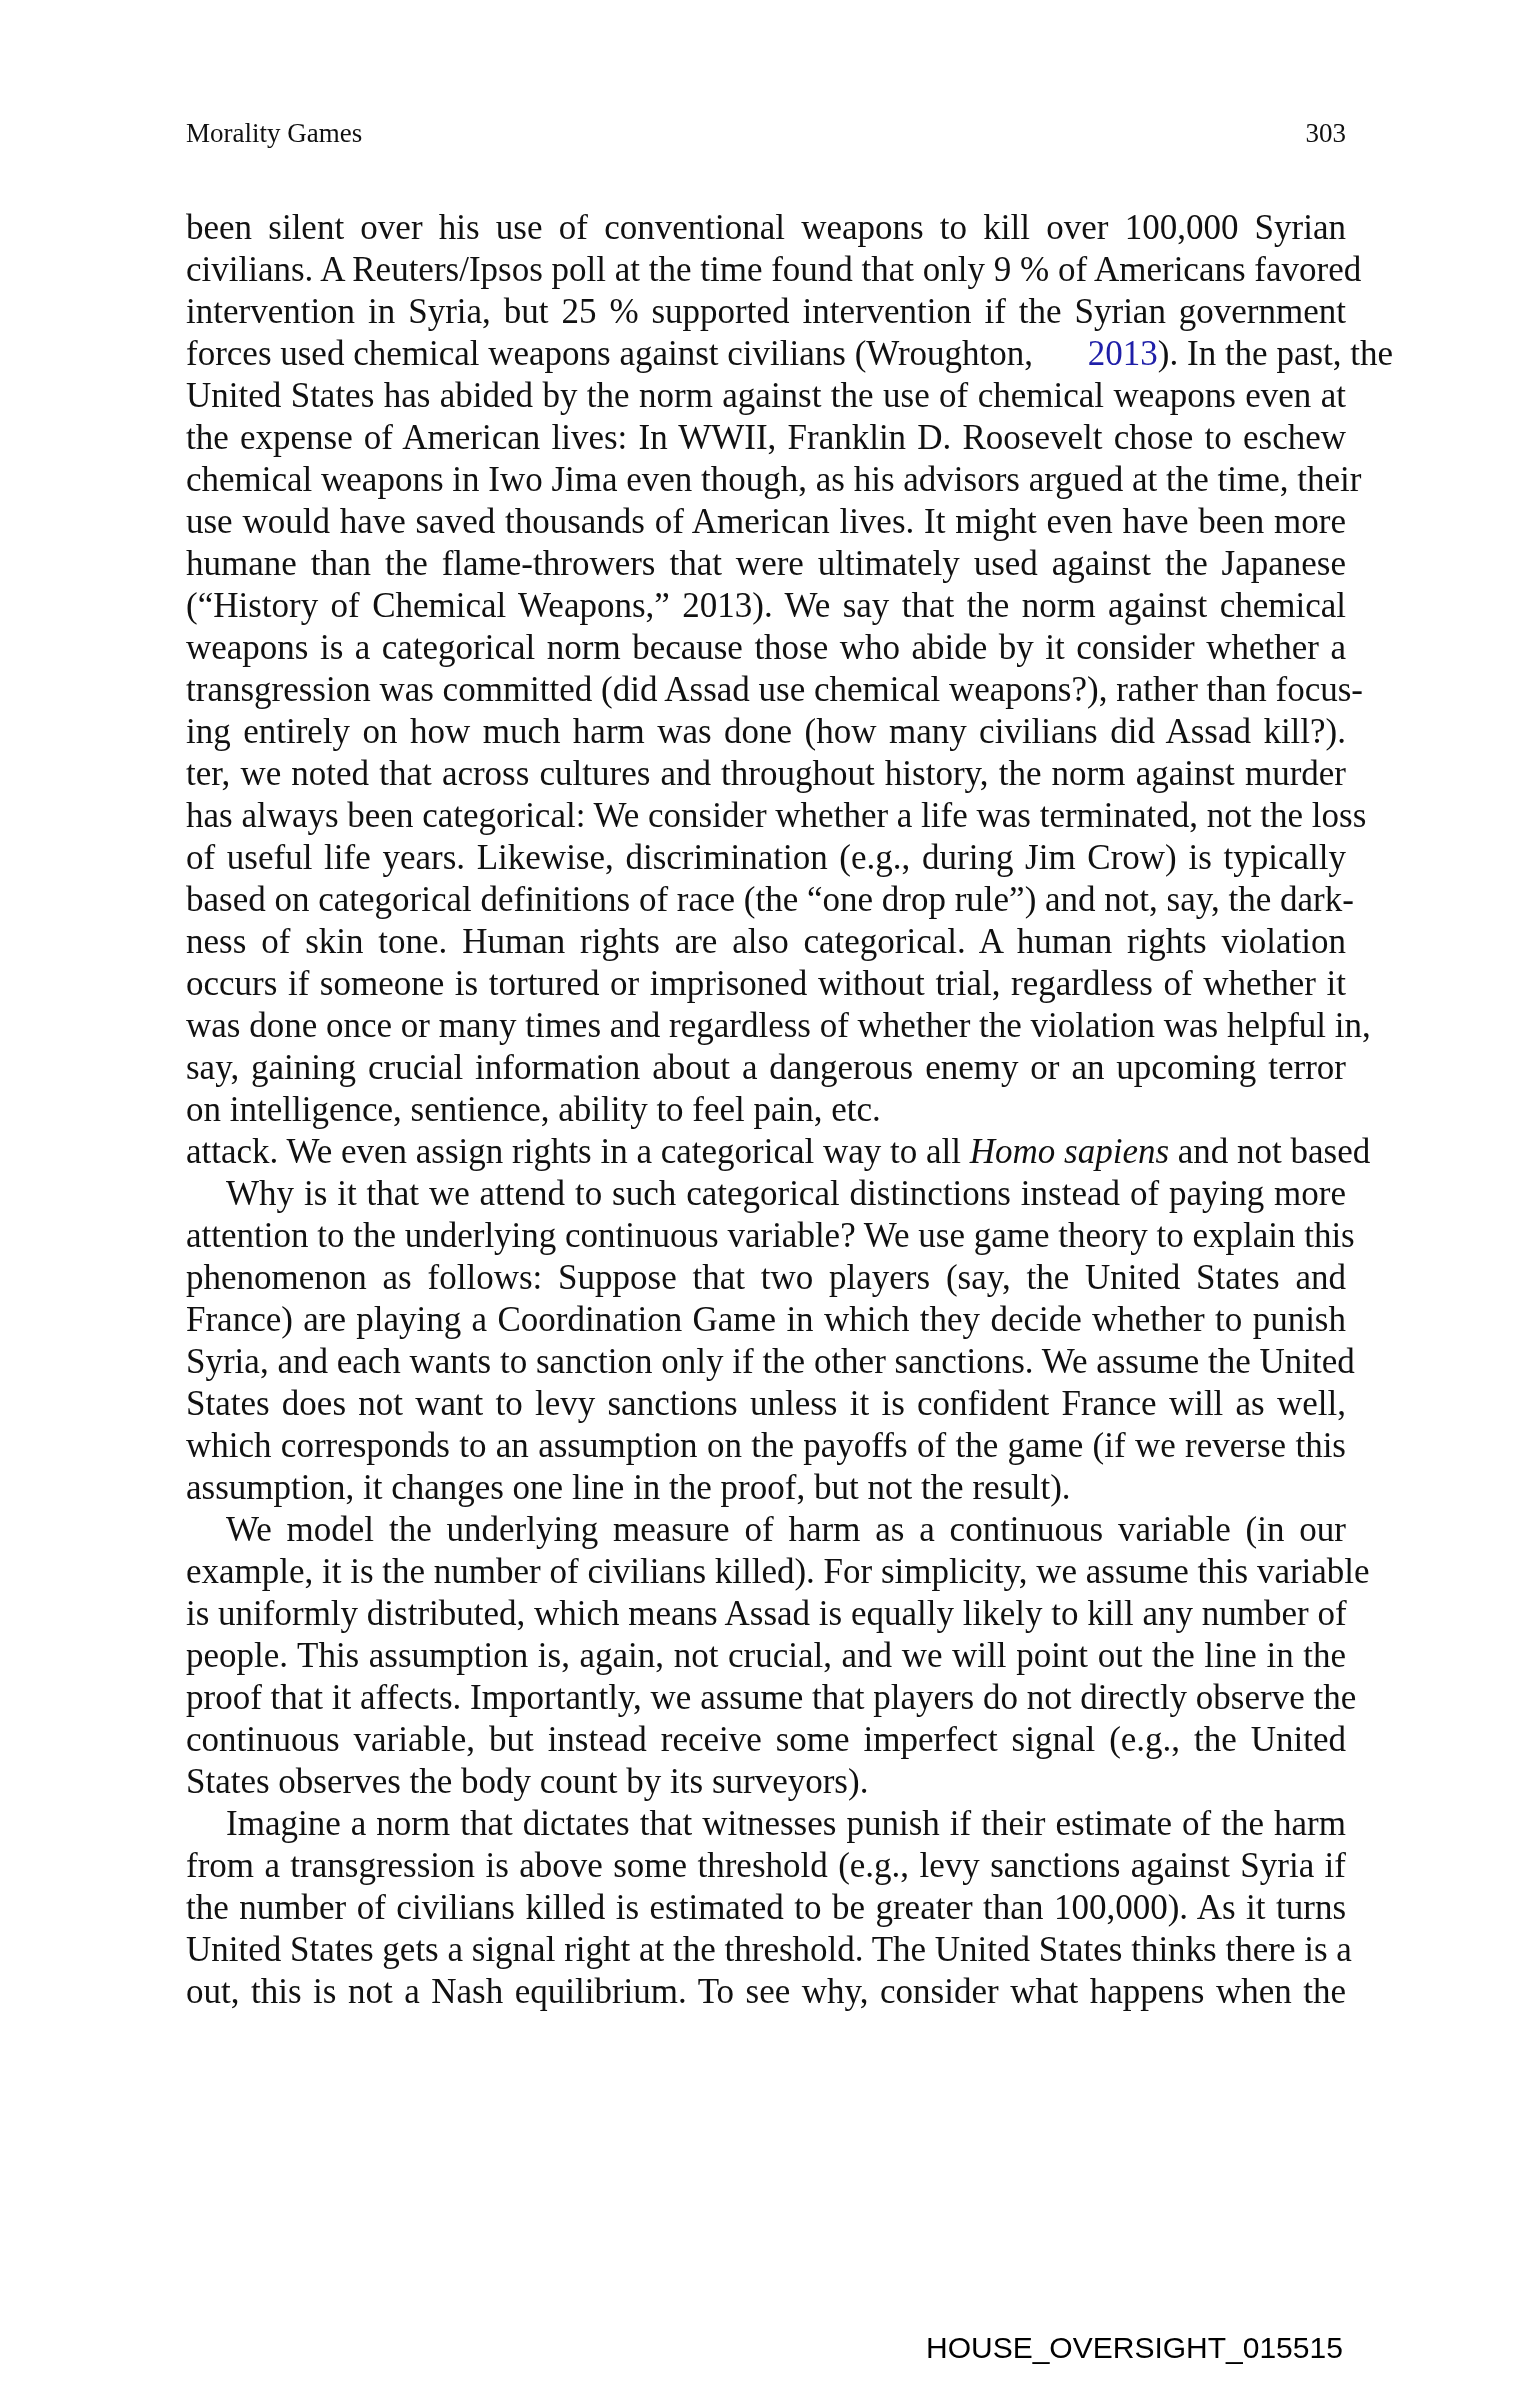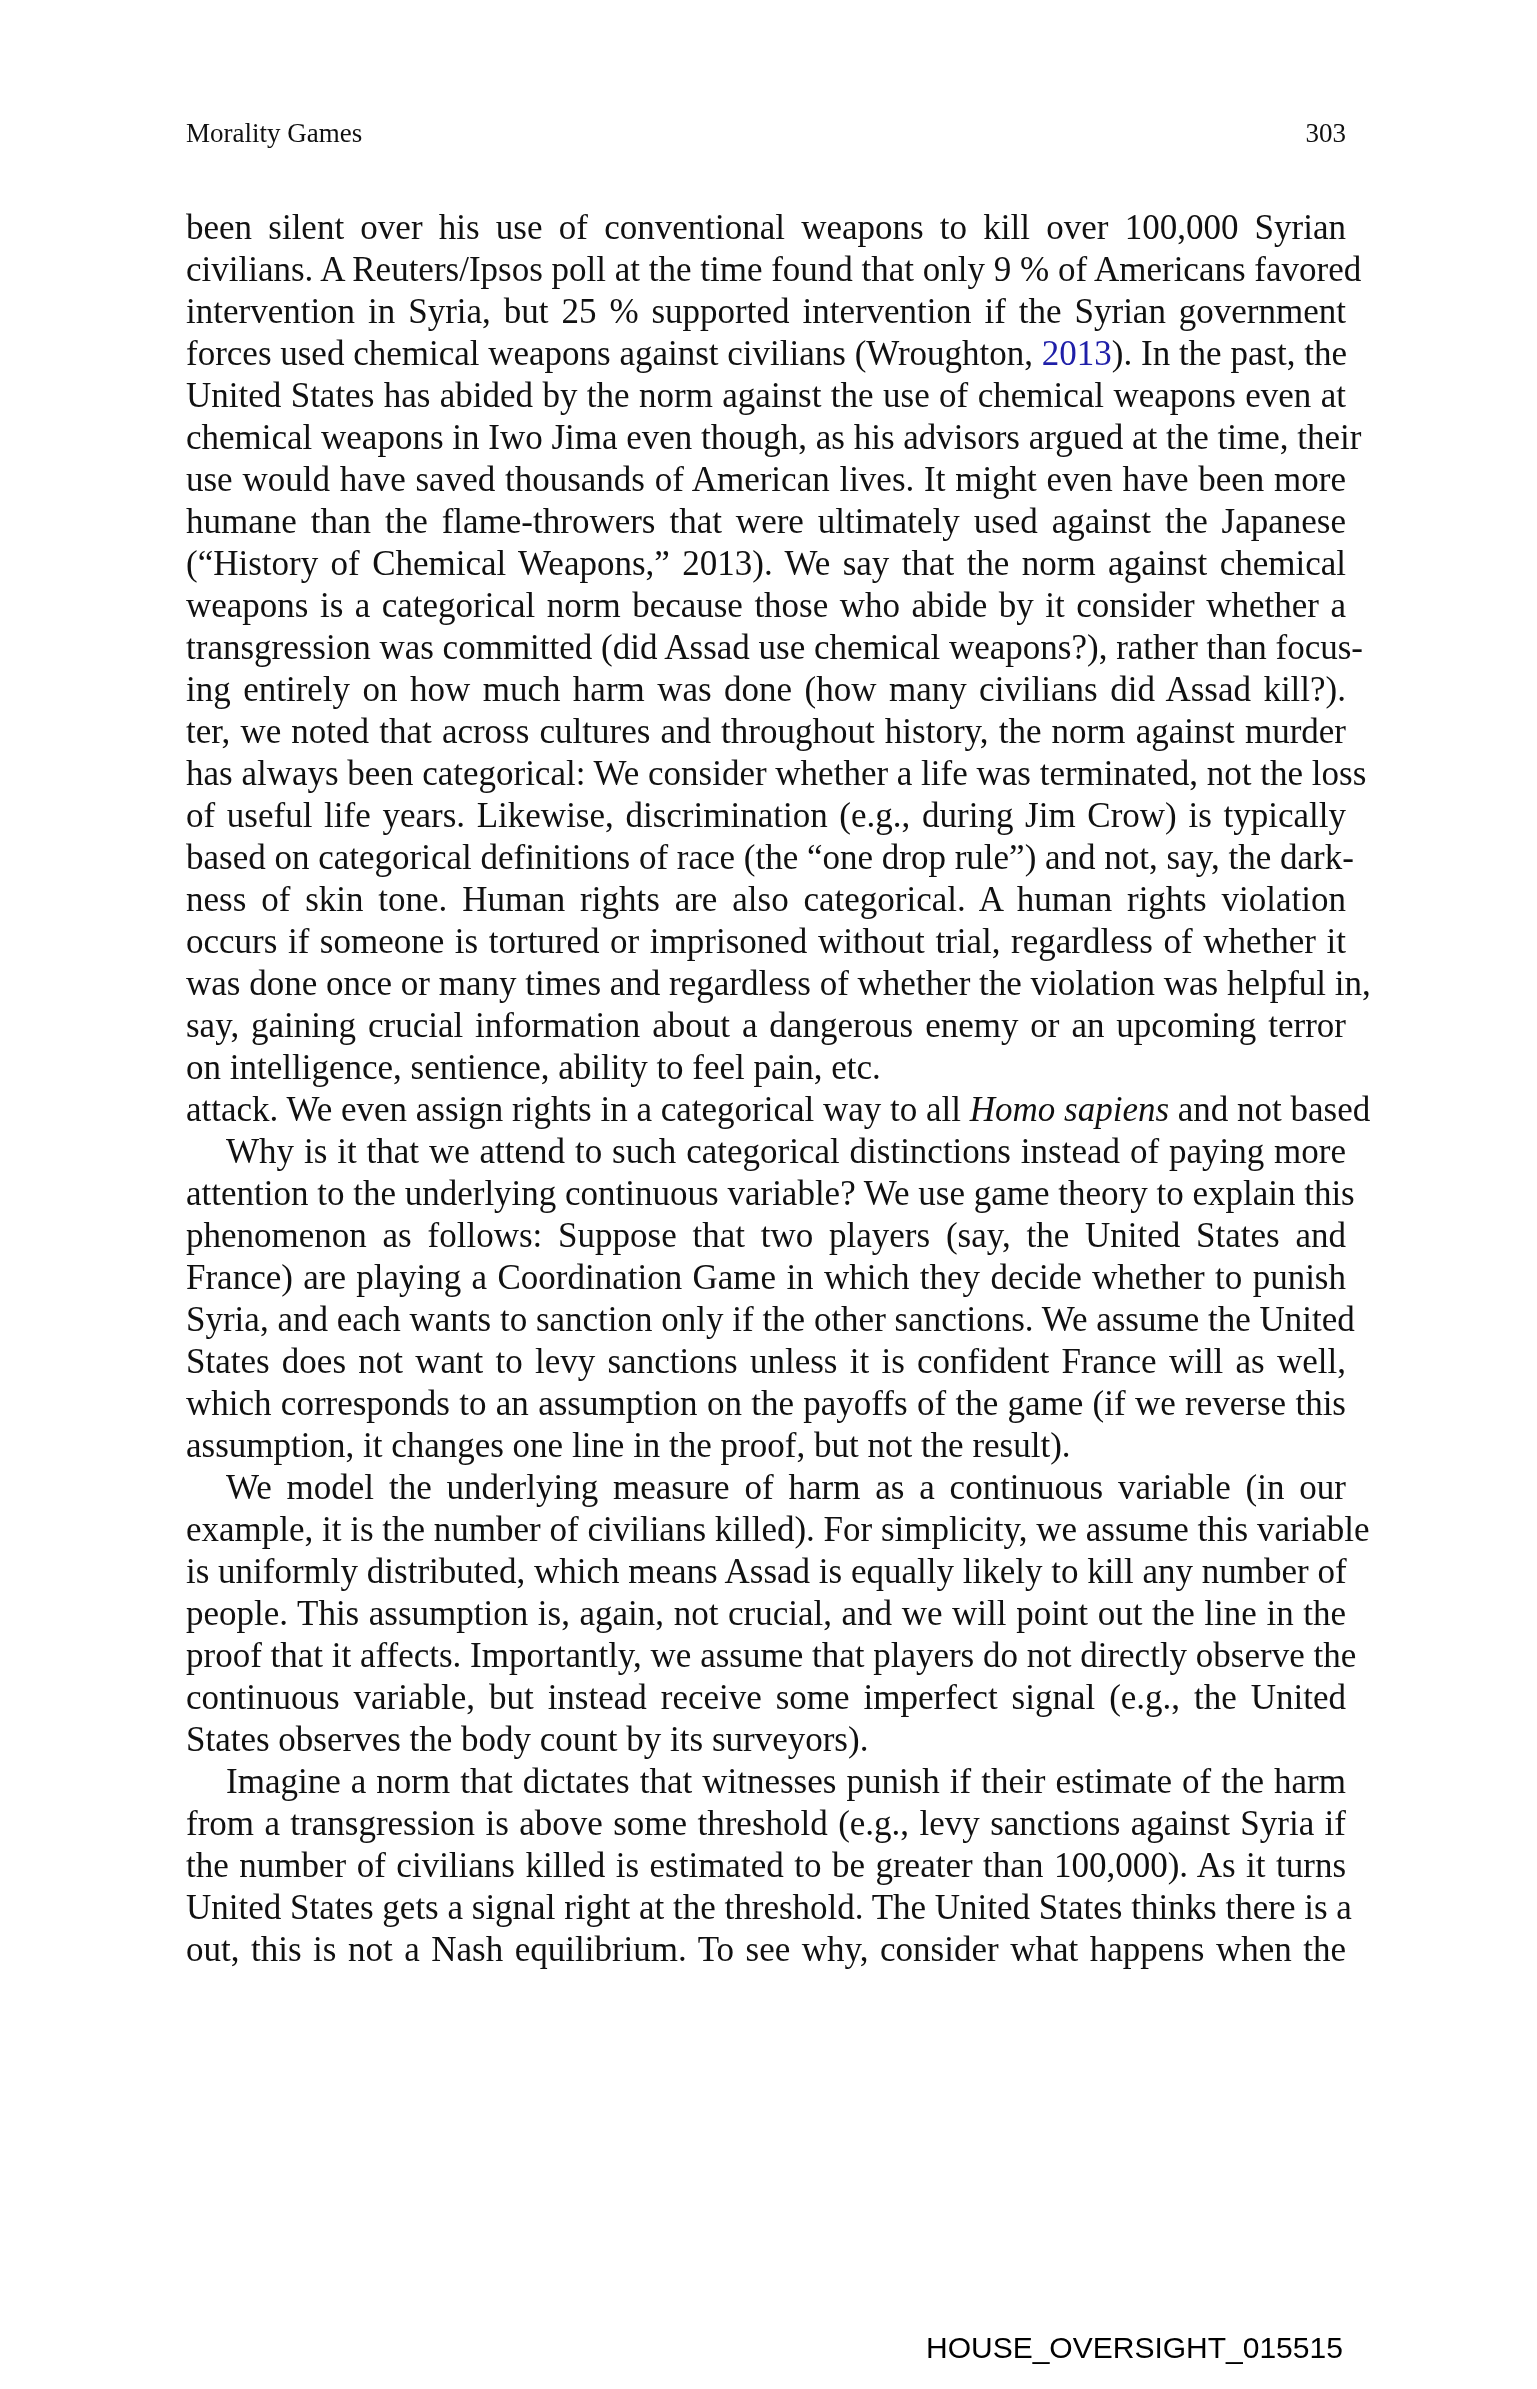--- a/index.html
+++ b/index.html
@@ -8,40 +8,41 @@
   .running-head { position: absolute; left: 186px; top: 118px; width: 1160px; height: 39px;
     font-family: "Liberation Serif", "DejaVu Serif", serif; font-size: 27px; color: #111; }
   .running-head .title { position: absolute; left: 0; top: 0; }
   .running-head .folio { position: absolute; right: 0; top: 0; }
   .body { position: absolute; left: 186px; top: 207px; width: 1160px;
     font-family: "Liberation Serif", "DejaVu Serif", serif; font-size: 35px; line-height: 42px; color: #111; }
   .line { display: block; height: 42px; white-space: nowrap; text-align: justify; text-align-last: justify; overflow: visible; }
   .line.last { text-align-last: left; }
   .line.indent { padding-left: 40px; }
   .line em { font-style: italic; }
-  .cite-link { color: #1f1fa8; text-decoration: none; }
+  .cite-link { color: #1f1fa8; text-decoration: none; margin-left: 46px; }
   .stamp { position: absolute; left: 926px; top: 2331px; font-family: "Liberation Sans", "DejaVu Sans", sans-serif;
     font-size: 30px; color: #000; letter-spacing: 0px; white-space: nowrap; }
 </style>
 </head>
 <body>
 
 <div class="page">
   <div class="running-head">
     <span class="title">Morality Games</span>
     <span class="folio">303</span>
   </div>
 
   <div class="body" id="body-text">
       <div>
         <span class="line">been silent over his use of conventional weapons to kill over 100,000 Syrian</span>
         <span class="line">civilians. A Reuters/Ipsos poll at the time found that only 9 % of Americans favored</span>
         <span class="line">intervention in Syria, but 25 % supported intervention if the Syrian government</span>
         <span class="line">forces used chemical weapons against civilians (Wroughton, <a class="cite-link" style="color: rgb(31, 31, 168);">2013</a>). In the past, the</span>
         <span class="line">United States has abided by the norm against the use of chemical weapons even at</span>
+        <span class="line">the expense of American lives: In WWII, Franklin D. Roosevelt chose to eschew</span>
         <span class="line">chemical weapons in Iwo Jima even though, as his advisors argued at the time, their</span>
         <span class="line">use would have saved thousands of American lives. It might even have been more</span>
         <span class="line">humane than the flame-throwers that were ultimately used against the Japanese</span>
         <span class="line">(“History of Chemical Weapons,” 2013). We say that the norm against chemical</span>
         <span class="line">weapons is a categorical norm because those who abide by it consider whether a</span>
         <span class="line">transgression was committed (did Assad use chemical weapons?), rather than focus-</span>
         <span class="line">ing entirely on how much harm was done (how many civilians did Assad kill?).</span>
         <span class="line">ter, we noted that across cultures and throughout history, the norm against murder</span>
         <span class="line">has always been categorical: We consider whether a life was terminated, not the loss</span>
         <span class="line">of useful life years. Likewise, discrimination (e.g., during Jim Crow) is typically</span>

